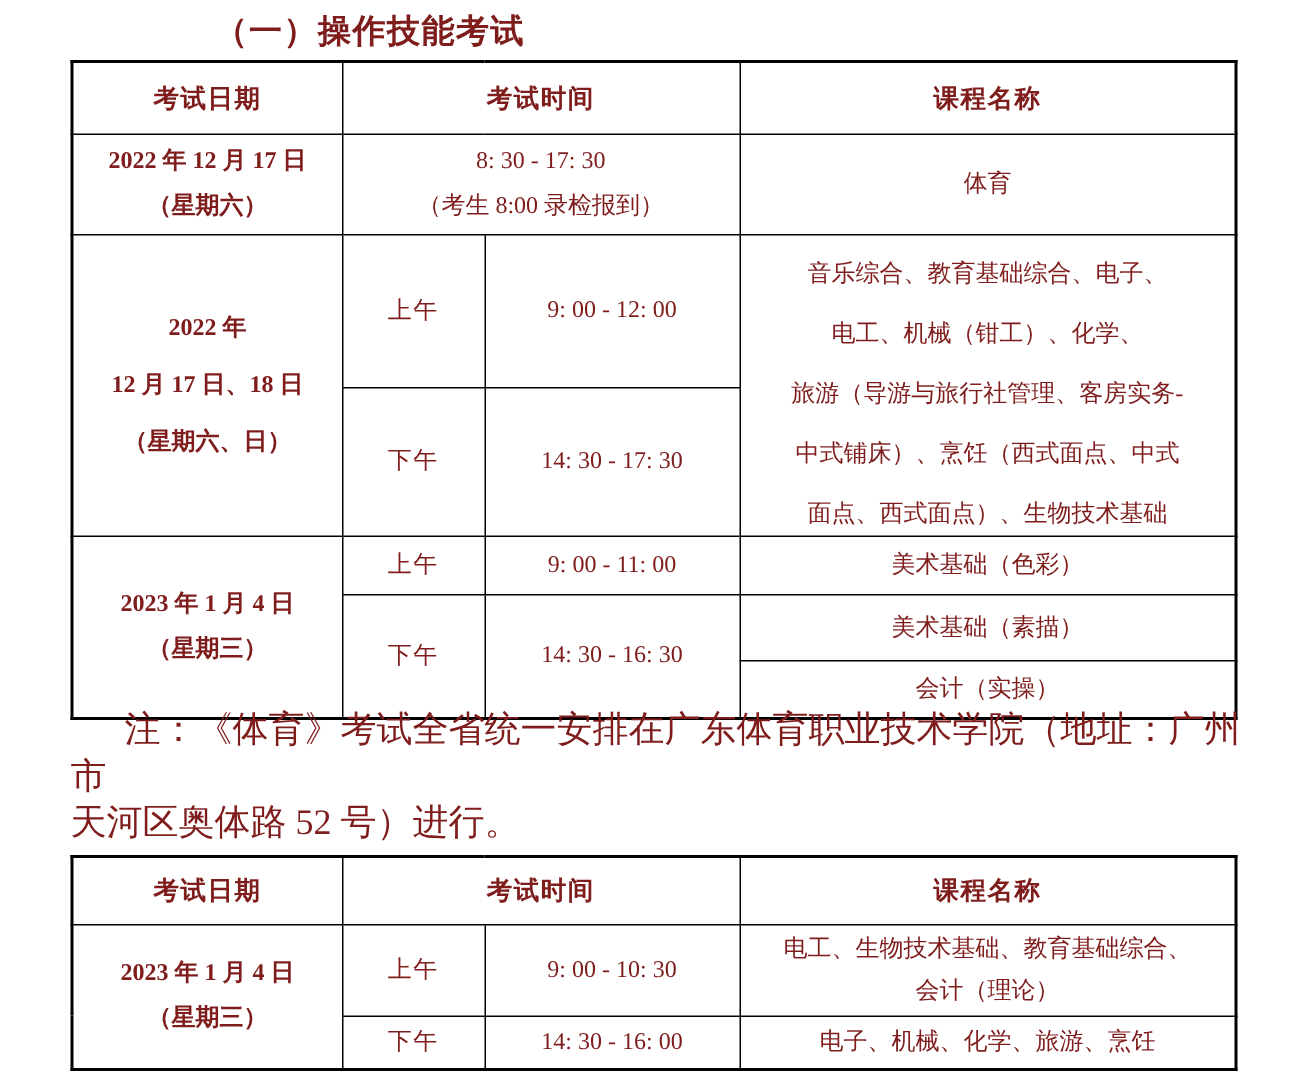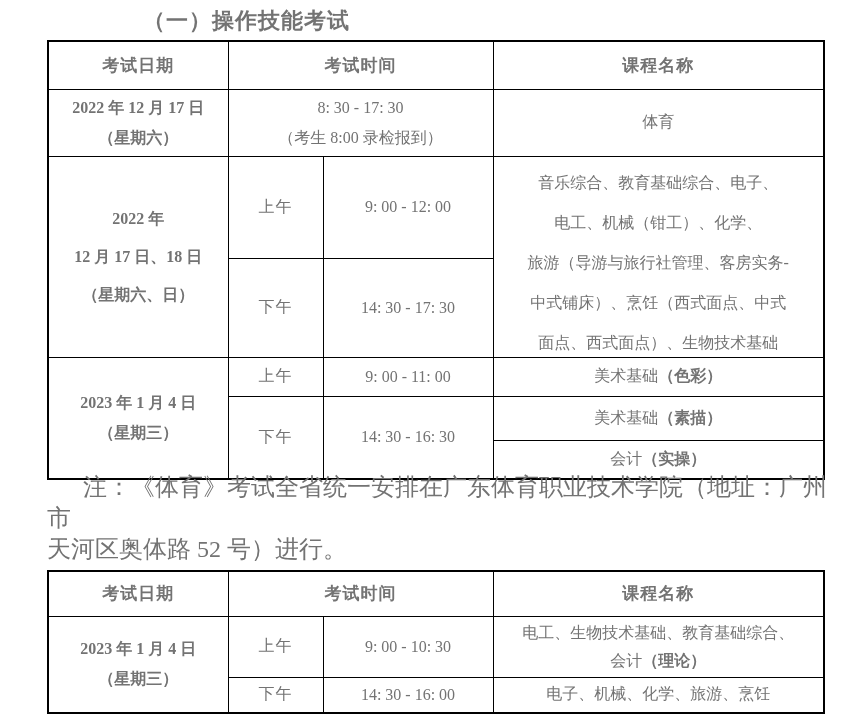--- a/index.html
+++ b/index.html
@@ -1,21 +1,21 @@
 <!DOCTYPE html>
 <html><head>
 <meta charset="utf-8">
 <style>
   html, body { margin: 0; padding: 0; background: #ffffff; }
   .page {
     position: relative;
     width: 868px;
     height: 728px;
     background: #ffffff;
-    color: #737373;
+    color: #7f1d1d;
     font-family: "Liberation Serif", "DejaVu Serif", serif;
     overflow: hidden;
   }
   .section-title {
     position: absolute;
     left: 143px;
     font-size: 22px;
     font-weight: bold;
     letter-spacing: 1px;
     white-space: nowrap;
@@ -47,21 +47,21 @@
     font-weight: bold;
     letter-spacing: 1px;
   }
   .date-cell { font-weight: bold; font-family: Liberation Serif, serif; }
   .date-cell div { line-height: 30px; }
   .date-cell.tall div { line-height: 38px; }
   .time-cell div { line-height: 30px; }
   .course-cell div { line-height: 29px; margin-top: 11px; }
   .course-2line div { line-height: 28px; }
   .period { letter-spacing: 1px; }
-  b { font-weight: bold; }
+  b { font-weight: normal; }
 
   .note {
     position: absolute;
     left: 47px;
     top: 444px;
     width: 782px;
     font-size: 24px;
     line-height: 31px;
     margin-top: 28px;
   }

